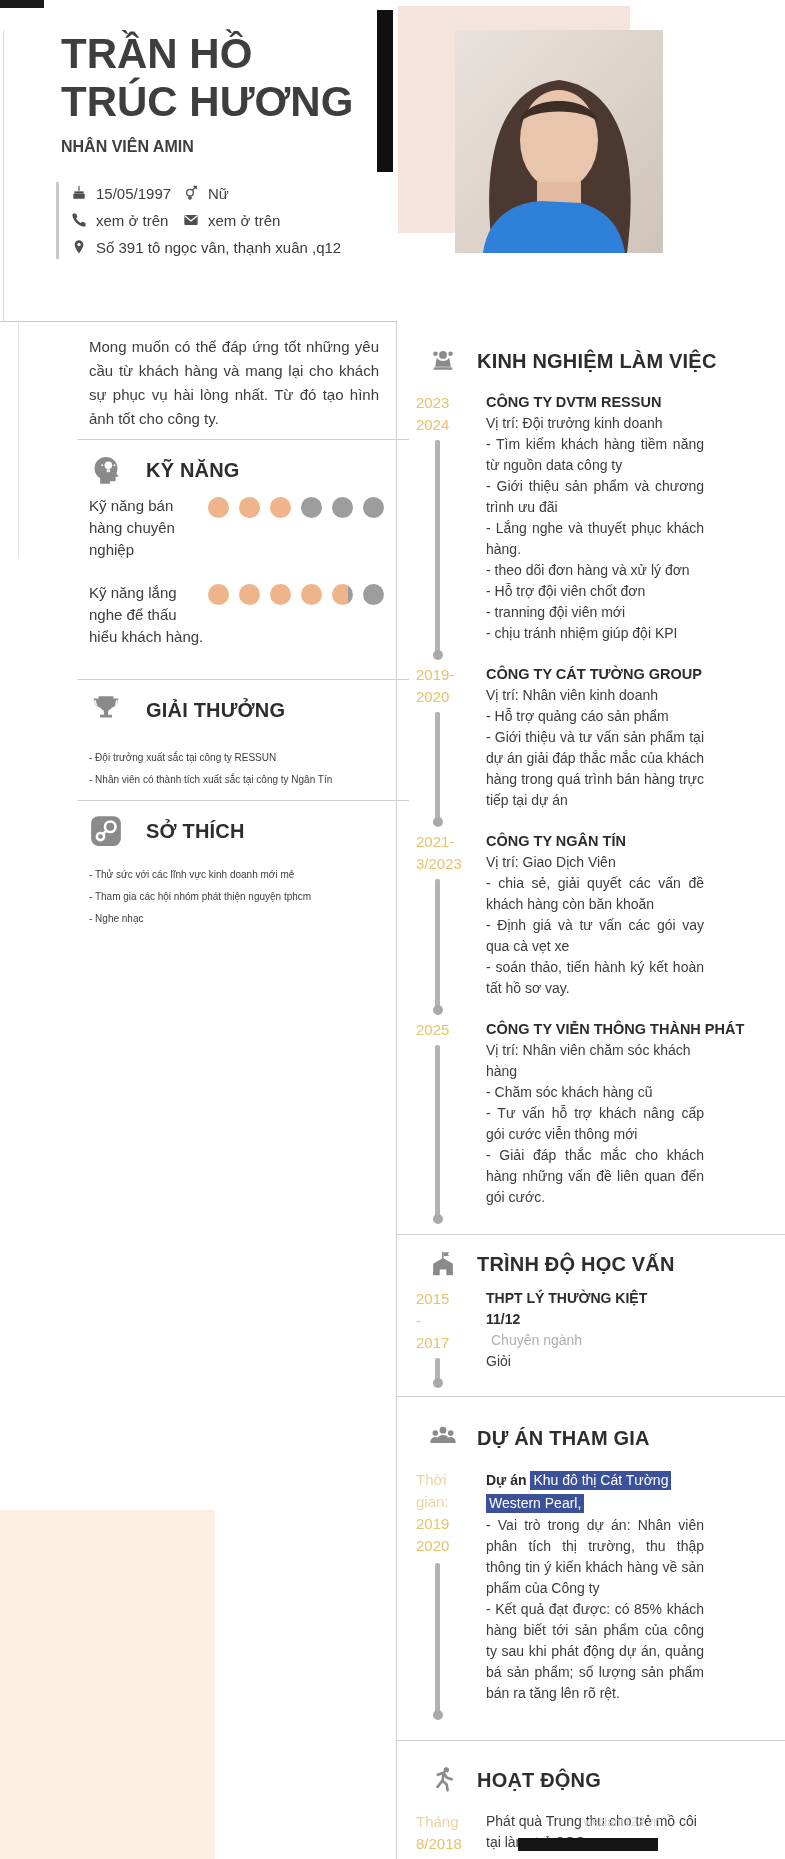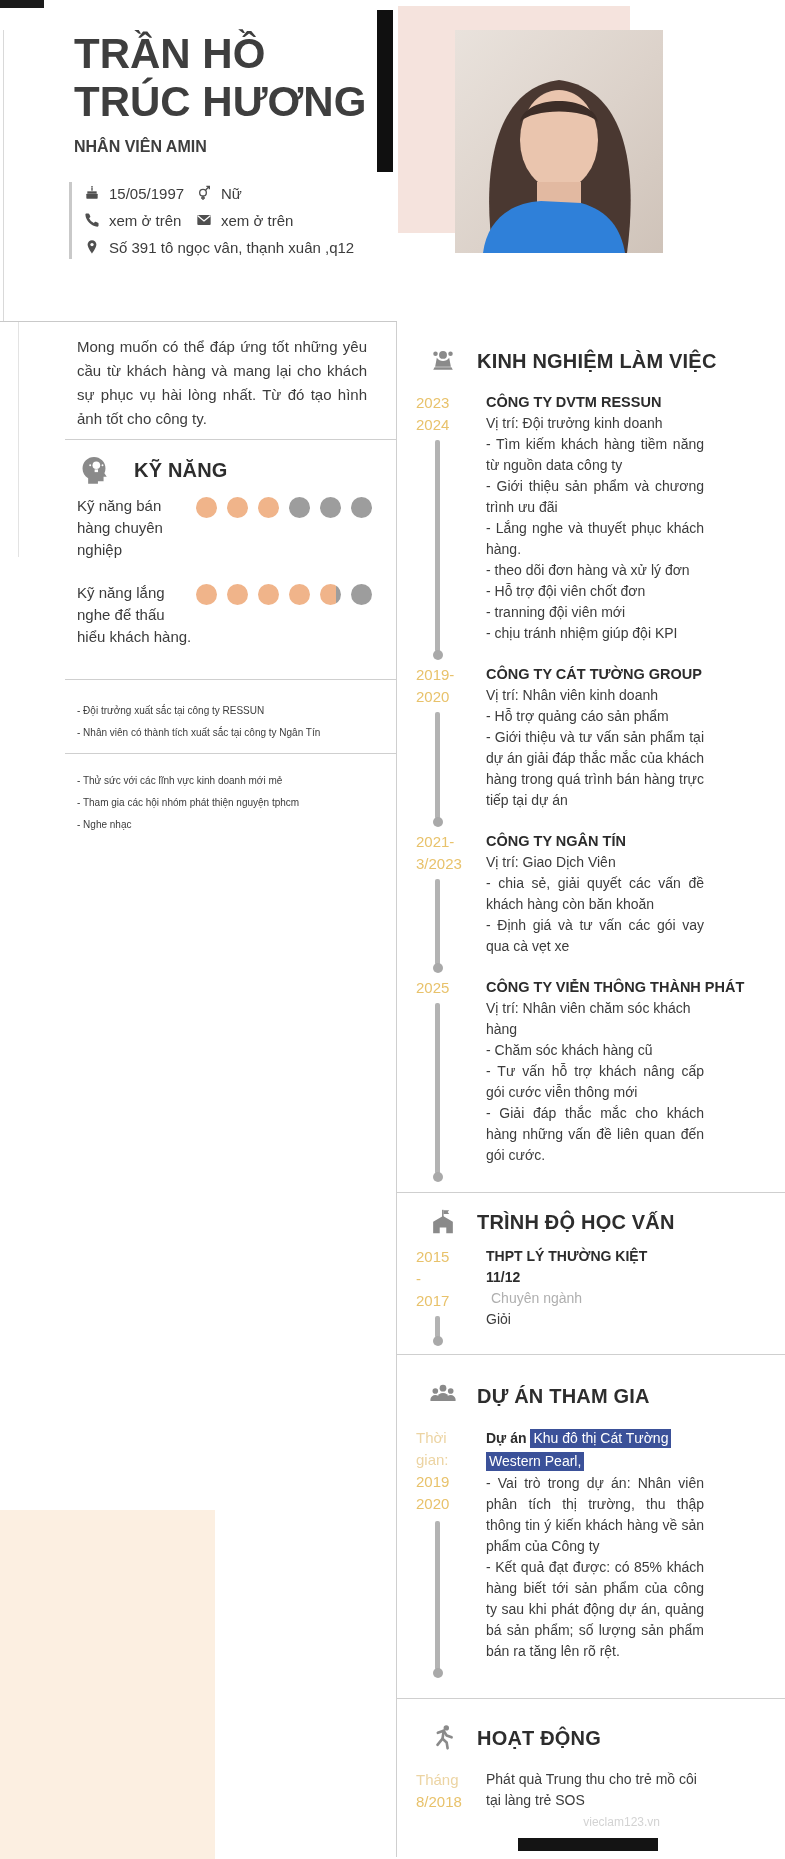--- a/index.html
+++ b/index.html
@@ -12,33 +12,33 @@
   .header-divider{position:absolute;left:0;top:321px;width:397px;height:1px;background:#c9c9c9;}
   .black-bar{position:absolute;left:377px;top:10px;width:16px;height:162px;background:#101010;}
   .pink-rect{position:absolute;left:398px;top:6px;width:232px;height:227px;background:#f5e3dd;}
   .photo{position:absolute;left:455px;top:30px;width:208px;height:223px;}
   .cream-rect{position:absolute;left:0;top:1510px;width:215px;height:349px;background:#fcefe1;}
   .watermark{position:absolute;left:540px;top:1815px;width:120px;text-align:right;
              font-size:12px;color:#d3d3d3;}
   .bottom-bar{position:absolute;left:518px;top:1838px;width:140px;height:13px;background:#141414;}
 
   
-  .header{position:absolute;left:74px;top:30px;width:312px;}
+  .header{position:absolute;left:61px;top:30px;width:312px;}
   .name{font-size:42px;font-weight:700;line-height:1.14;color:#3e3e3e;}
   .job-title{margin-top:12px;font-size:16px;font-weight:700;color:#3e3e3e;}
   .contact{margin-top:26px;margin-left:-5px;border-left:3px solid #c9c9c9;padding:3px 0 3px 12px;}
   .c-row{display:flex;margin-bottom:10px;}
   .c-row:last-child{margin-bottom:0;}
   .c-item{display:flex;align-items:center;gap:9px;font-size:15px;color:#3c3c3c;}
   .c-col1{width:112px;flex:none;}
   .c-ic{width:16px;height:16px;flex:none;display:flex;align-items:center;}
   .c-ic svg{width:16px;height:16px;}
 
   
-  .left-col{position:absolute;left:0;top:322px;width:397px;box-sizing:border-box;
+  .left-col{position:absolute;left:12px;top:322px;width:397px;box-sizing:border-box;
             padding:0 30px 0 77px;}
   .intro{margin-top:13px;font-size:15px;line-height:24px;text-align:justify;}
   .lc-divider{height:1px;background:#cfcfcf;margin-left:-12px;width:332px;}
   .d1{margin-top:8px;} .d2{margin-top:31px;} .d3{margin-top:9px;}
   .l-heading{display:flex;align-items:center;gap:23px;margin-top:13px;}
   .l-icon{width:34px;height:34px;flex:none;}
   .l-icon svg{width:34px;height:34px;}
   .l-title{font-size:20px;font-weight:700;color:#2d2d2d;letter-spacing:.2px;}
   .skill-row{display:flex;align-items:flex-start;margin-top:8px;}
   .skill-row + .skill-row{margin-top:21px;}
@@ -209,26 +209,46 @@
           <span class="dot" style="background: rgb(240, 180, 138);"></span>
           <span class="dot" style="background: rgb(240, 180, 138);"></span>
           <span class="dot" style="background: rgb(240, 180, 138);"></span>
           <span class="dot" style="background: rgb(240, 180, 138);"></span>
           <span class="dot" style="background: linear-gradient(90deg, rgb(240, 180, 138) 75%, rgb(157, 157, 157) 75%);"></span>
           <span class="dot" style="background: rgb(157, 157, 157);"></span>
         </div>
     </div>
 
     <div class="lc-divider d2"></div>
+    <div class="l-heading">
+      <span class="l-icon">
+        <svg viewBox="0 0 32 32" fill="#8a8a8a">
+            <path d="M9 3h14v2.2h4.6c-.2 4.8-2.6 7.7-6.3 8.6a8 8 0 0 1-3.3 3v3.6h3.6V23H10.4v-2.6H14v-3.6a8 8 0 0 1-3.3-3c-3.7-.9-6.1-3.8-6.3-8.6H9z"></path>
+            <path d="M6.6 6.9H4.9c.3 2.6 1.4 4.4 3.2 5.4A12 12 0 0 1 6.6 6.9zM25.4 6.9h1.7c-.3 2.6-1.4 4.4-3.2 5.4a12 12 0 0 0 1.5-5.4z" fill="#ffffff"></path>
+          </svg>
+      </span>
+      <span class="l-title">GIẢI THƯỞNG</span>
+    </div>
     <div class="l-items">
         <div class="li-item">- Đội trưởng xuất sắc tại công ty RESSUN</div>
         <div class="li-item">- Nhân viên có thành tích xuất sắc tại công ty Ngân Tín</div>
       </div>
 
     <div class="lc-divider d3"></div>
+    <div class="l-heading">
+      <span class="l-icon">
+        <svg viewBox="0 0 32 32">
+            <rect x="2" y="2" width="28" height="28" rx="7" fill="#8a8a8a"></rect>
+            <circle cx="20" cy="12" r="5" fill="none" stroke="#ffffff" stroke-width="2.4"></circle>
+            <circle cx="10.8" cy="21.2" r="3.4" fill="none" stroke="#ffffff" stroke-width="2.4"></circle>
+            <path d="M13.4 18.8l3.4-3.8" stroke="#ffffff" stroke-width="2.4"></path>
+          </svg>
+      </span>
+      <span class="l-title">SỞ THÍCH</span>
+    </div>
     <div class="l-items hob">
         <div class="li-item">- Thử sức với các lĩnh vực kinh doanh mới mẻ</div>
         <div class="li-item">- Tham gia các hội nhóm phát thiện nguyện tphcm</div>
         <div class="li-item">- Nghe nhạc</div>
       </div>
   </div>
 
   <div class="right-col">
 
     <div class="r-section">
@@ -294,20 +314,21 @@
               </div>
             <div class="tl"></div>
             <div class="tl-dot"></div>
           </div>
           <div class="entry-body">
             <div class="company">CÔNG TY NGÂN TÍN</div>
             <div class="position">Vị trí: Giao Dịch Viên</div>
             <div class="bullets">
                 <div class="li-item">- chia sẻ, giải quyết các vấn đề khách hàng còn băn khoăn</div>
                 <div class="li-item">- Định giá và tư vấn các gói vay qua cà vẹt xe</div>
+                <div class="li-item">- soán thảo, tiến hành ký kết hoàn tất hồ sơ vay.</div>
               </div>
           </div>
         </div>
         <div class="entry">
           <div class="entry-left">
             <div>
                 <div class="yr">2025</div>
               </div>
             <div class="tl tl-top1"></div>
             <div class="tl-dot"></div>

